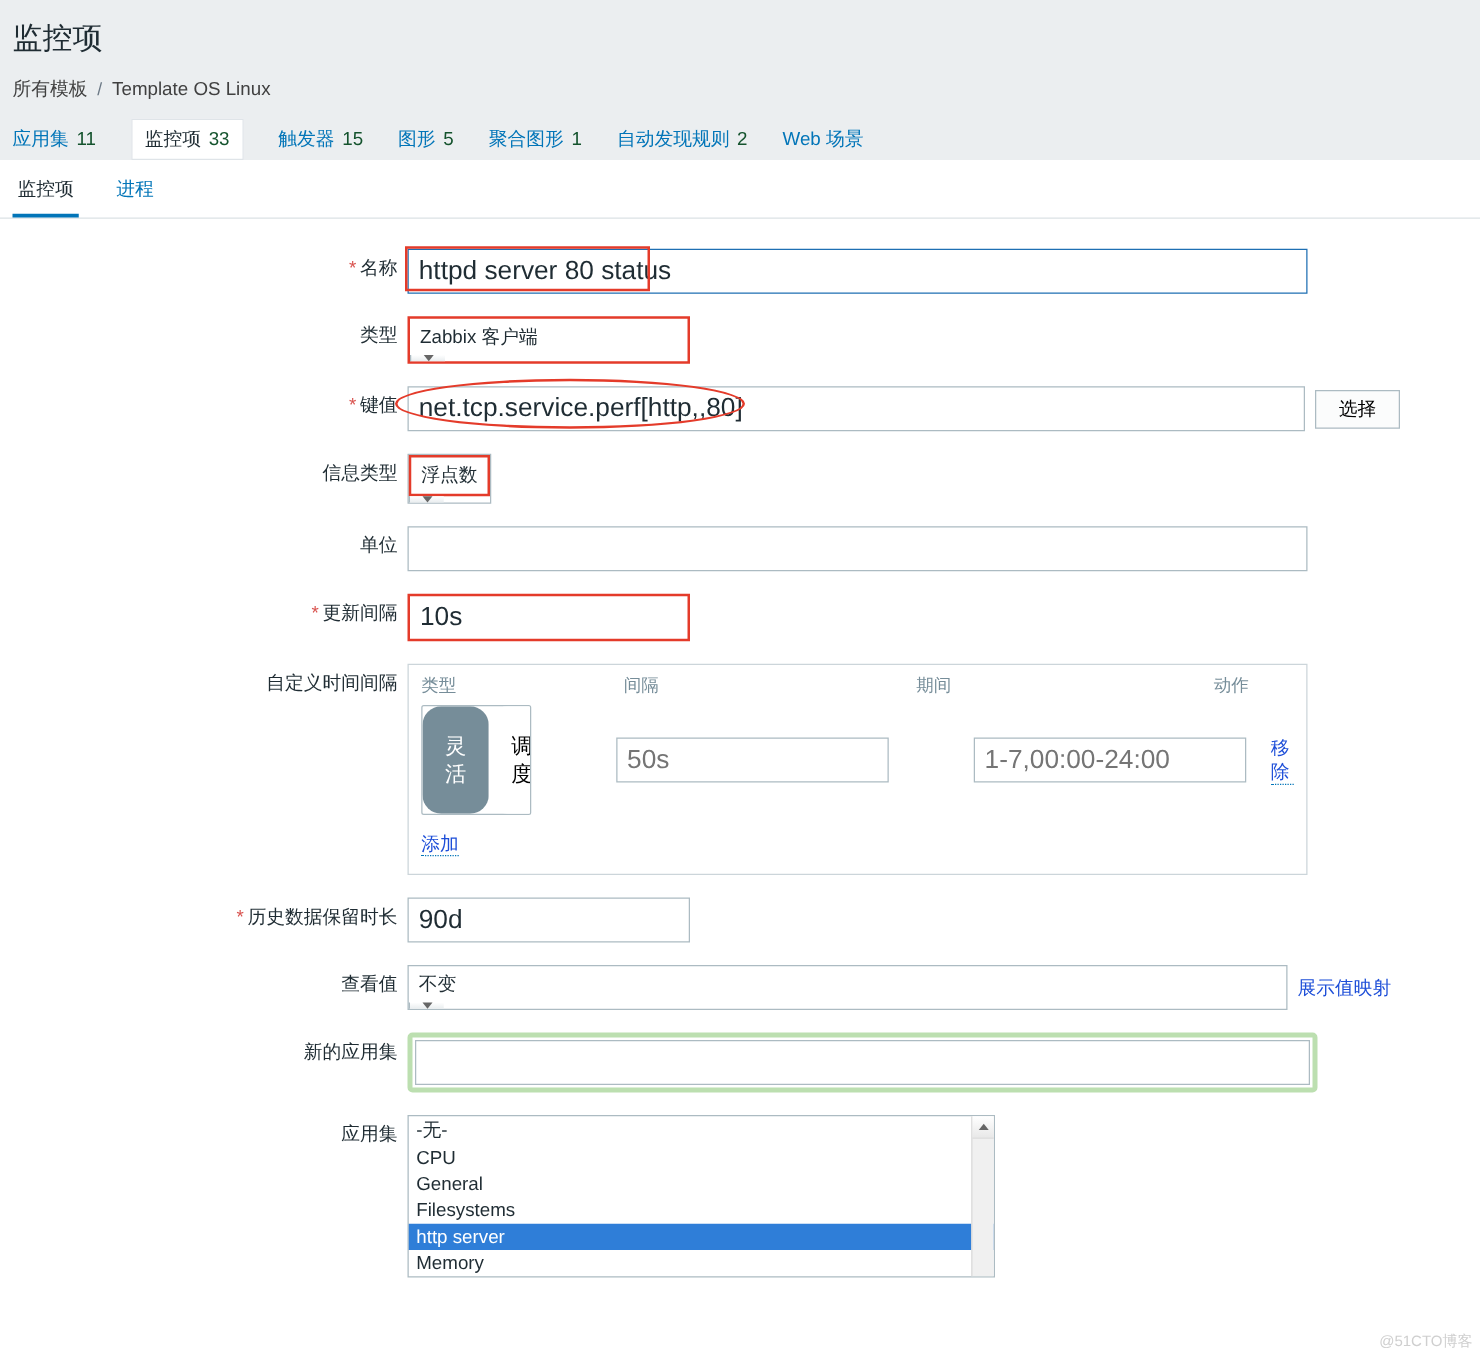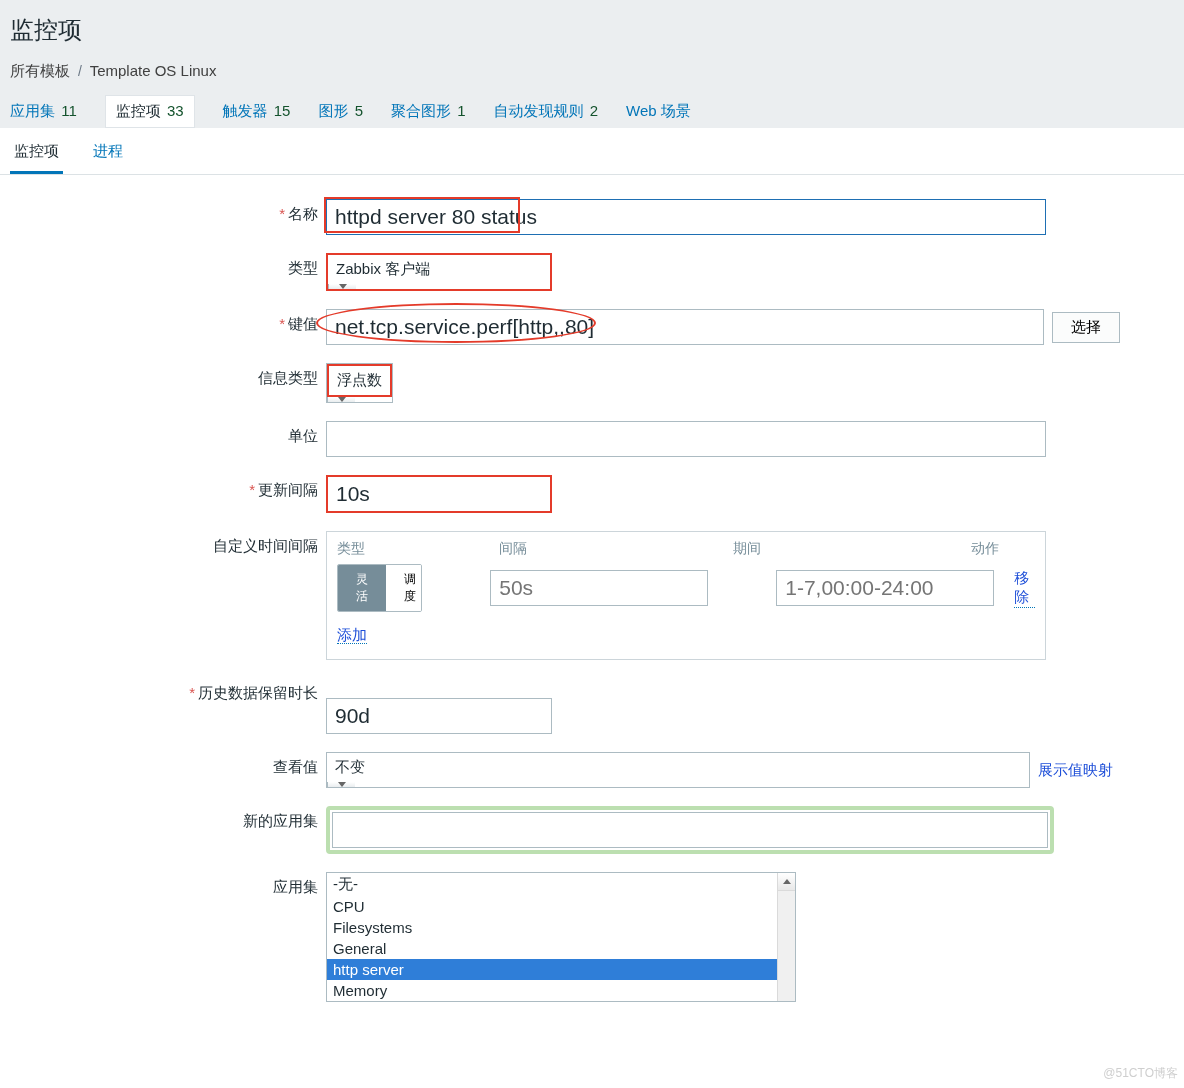--- a/index.html
+++ b/index.html
@@ -30,21 +30,21 @@
 .select-box .chevron-btn::after { content: ""; border-left: 4px solid transparent; border-right: 4px solid transparent; border-top: 5px solid #666; }
 .btn { border: 1px solid #acbbc2; background: #fbfcfc; padding: 5px 18px; font-size: 15px; cursor: pointer; }
 .link { color: #1d4ed8; cursor: pointer; border-bottom: 1px dotted #0275b8; font-size: 15px; }
 .red-box { border: 2px solid #e43b2a !important; }
 .red-box-outline { position: absolute; border: 2px solid #e43b2a; pointer-events: none; }
 .name-outline { left: -2px; top: -2px; width: 196px; height: 36px; }
 .custom-interval-box { border: 1px solid #ccd5da; padding: 8px 10px 14px 10px; width: 720px; }
 .ci-header { display: flex; color: #768d99; font-size: 14px; margin-bottom: 6px; }
 .ci-row { display: flex; align-items: center; gap: 20px; }
 .toggle-group { display: inline-flex; border: 1px solid #acbbc2; border-radius: 2px; overflow: hidden; }
-.toggle-btn { padding: 6px 18px; font-size: 12px; cursor: pointer; }
+.toggle-btn { padding: 20px 18px; font-size: 17px; cursor: pointer; border-radius: 15px; }
 .toggle-btn.active { background: #768d99; color: #fff; }
 .toggle-btn.inactive { background: #fff; color: #000000; }
 .ci-input { width: 218px; margin-left: 48px; }
 .ci-col-type { width: 162px; }
 .ci-col-int { width: 234px; }
 .ci-col-period { width: 238px; }
 .ci-col-act { flex: 1; }
 .ci-add { margin-top: 14px; }
 .green-wrap { border: 4px solid #bcdfb0; border-radius: 4px; padding: 2px; width: 728px; }
 .green-wrap input { border: 1px solid #acbbc2; width: 100%; }
@@ -158,21 +158,21 @@
         <div class="ci-add">
           <span class="link">添加</span>
         </div>
       </div>
     </div>
   </div>
 
   <div class="form-row">
     <div class="form-label"><span class="req">*</span><span>历史数据保留时长</span></div>
     <div class="form-control">
-      <input type="text" style="width: 226px; margin-top: 20px;" value="90d">
+      <input type="text" style="width: 226px;" value="90d">
     </div>
   </div>
 
 
   <div class="form-row">
     <div class="form-label"><span>查看值</span></div>
     <div class="form-control">
       <div class="select-box" style="width:704px">
         <span class="select-text" style="flex:1">不变</span>
         <span class="chevron-btn"></span>
@@ -190,22 +190,22 @@
     </div>
   </div>
 
   <div class="form-row">
     <div class="form-label"><span>应用集</span></div>
     <div class="form-control">
       <div class="app-list">
         <div id="app-list-items">
             <div class="app-item">-无-</div>
             <div class="app-item">CPU</div>
+            <div class="app-item">General</div>
             <div class="app-item">Filesystems</div>
-            <div class="app-item">General</div>
             <div class="app-item selected">http server</div>
             <div class="app-item">Memory</div>
           </div>
         <div class="scroll-track">
           <div class="scroll-thumb-up"></div>
         </div>
       </div>
     </div>
   </div>
 

